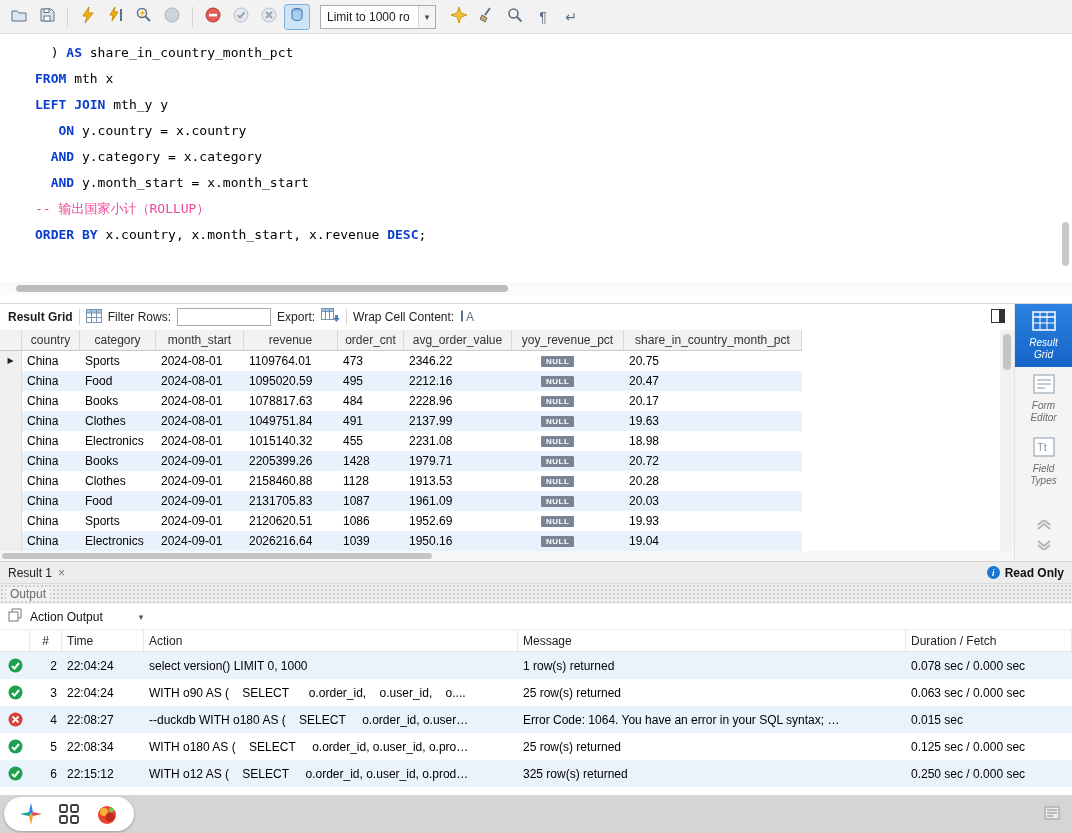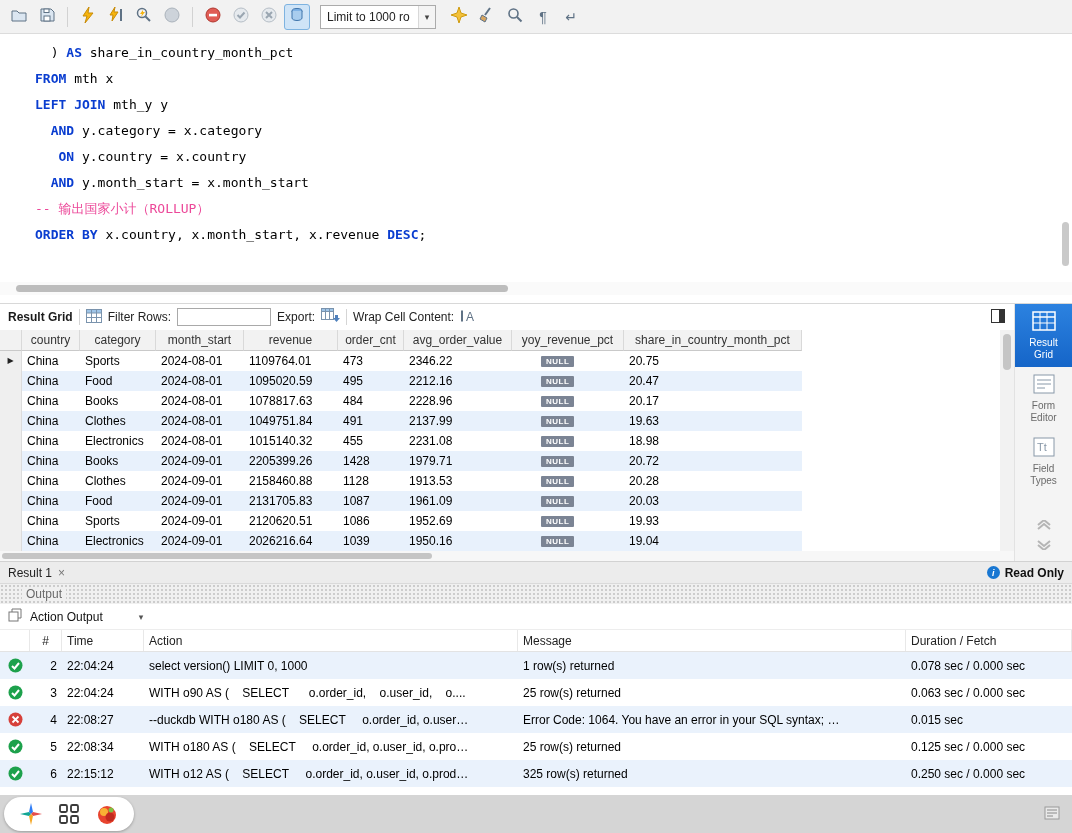--- a/index.html
+++ b/index.html
@@ -54,32 +54,32 @@
   .gsel { background:#efefef; border-right:1px solid #dcdcdc; padding:0; text-align:center; font-size:8px; color:#222; }
   .null-badge { display:inline-block; background:#7b8494; color:#fff; font-size:8px; font-weight:bold; padding:1px 5px; border-radius:1px; line-height:9px; letter-spacing:.5px; vertical-align:middle;margin-left:24px; }
   .grid-vscroll { width:14px; background:#f2f2f2; position:relative; flex:none; }
   .grid-vscroll .thumb { position:absolute; left:3px; top:4px; width:8px; height:36px; background:#c5c5c5; border-radius:4px; }
   .grid-hscroll { height:10px; background:#f7f7f7; position:relative; flex:none; }
   .grid-hscroll .thumb { position:absolute; left:2px; top:2px; width:430px; height:6px; background:#c5c5c5; border-radius:3px; }
 
   .side-panel { width:58px; background:#f4f4f4; display:flex; flex-direction:column; align-items:stretch; flex:none; border-left:1px solid #e2e2e2; }
   .side-item { padding:7px 0 6px; text-align:center; color:#6a6a6a; }
   .side-item.active { background:linear-gradient(#2c82e0,#1565c8); color:#fff; }
-  .side-label { font-size:10px; line-height:12px; margin-top:3px; }
+  .side-label { font-size:10px; line-height:12px; margin-top:3px;font-style:italic; }
   .side-chevrons { margin-top:auto; padding-bottom:8px; display:flex; flex-direction:column; align-items:center; gap:6px; }
 
   .result-tabbar { height:22px; background:#ececec; border-top:1px solid #d2d2d2; display:flex; align-items:center; padding:0 8px; flex:none; gap:9px; }
   .result-tab { display:flex; gap:6px; align-items:center; color:#222; }
   .tab-close { color:#777; font-size:12px; line-height:12px; }
   .readonly { margin-left:auto; display:flex; align-items:center; gap:5px; font-weight:bold; color:#111; }
   .info-dot { width:13px; height:13px; border-radius:50%; background:#1877d2; color:#fff; font-size:9px; font-weight:bold; display:flex; align-items:center; justify-content:center; font-style:italic; }
 
   
   .output-title { height:21px; background:#f0f0f0; background-image:radial-gradient(#cccccc 0.8px, transparent 0.9px); background-size:4px 4px; display:flex; align-items:center; padding-left:6px; flex:none; border-top:1px solid #dadada; }
-  .output-title span { background:#f0f0f0; padding:0 4px; color:#6a6a6a;margin-left:16px; }
+  .output-title span { background:#f0f0f0; padding:0 4px; color:#6a6a6a; }
   .output-selector { height:26px; background:#fff; display:flex; align-items:center; padding:0 8px; gap:8px; flex:none; border-bottom:1px solid #ededed; }
   .sel-arrow { color:#555; font-size:9px; margin-left:28px; }
   .out-header { display:grid; grid-template-columns:30px 32px 82px 374px 388px 1fr; height:22px; background:#fff; border-bottom:1px solid #e3e3e3; flex:none; }
   .oh { padding:0 5px; border-right:1px solid #e8e8e8; display:flex; align-items:center; color:#222; overflow:hidden; white-space:nowrap; }
   .oh.center { justify-content:center; }
   .output-rows { flex:1; background:#fff; overflow:hidden; }
   .out-row { display:grid; grid-template-columns:30px 32px 82px 374px 388px 1fr; height:27px; align-items:center; background:#fff; }
   .out-row.alt { background:#eaf2fc; }
   .out-cell { padding:0 5px; white-space:pre; overflow:hidden; text-overflow:ellipsis; color:#000; }
   .out-icon { display:flex; align-items:center; justify-content:center; padding:0; }
@@ -185,22 +185,22 @@
     <div class="tb-btn">
         <span class="glyph-icon">↵</span>
       </div>
   </div>
 
   <div class="editor">
     <div class="code">
         <div class="cl"><span class="seg-plain">  ) </span><span class="seg-kw">AS</span><span class="seg-plain"> share_in_country_month_pct</span></div>
         <div class="cl"><span class="seg-kw">FROM</span><span class="seg-plain"> mth x</span></div>
         <div class="cl"><span class="seg-kw">LEFT JOIN</span><span class="seg-plain"> mth_y y</span></div>
+        <div class="cl"><span class="seg-plain">   </span><span class="seg-kw">ON</span><span class="seg-plain"> y.country = x.country</span></div>
         <div class="cl"><span class="seg-plain">  </span><span class="seg-kw">AND</span><span class="seg-plain"> y.category = x.category</span></div>
-        <div class="cl"><span class="seg-plain">   </span><span class="seg-kw">ON</span><span class="seg-plain"> y.country = x.country</span></div>
         <div class="cl"><span class="seg-plain">  </span><span class="seg-kw">AND</span><span class="seg-plain"> y.month_start = x.month_start</span></div>
         <div class="cl"><span class="seg-comment">-- 输出国家小计（ROLLUP）</span></div>
         <div class="cl"><span class="seg-kw">ORDER BY</span><span class="seg-plain"> x.country, x.month_start, x.revenue </span><span class="seg-kw">DESC</span><span class="seg-plain">;</span></div>
         <div class="cl"><span class="seg-plain"> </span></div>
       </div>
     <div class="editor-vscroll">
         <div class="thumb"></div>
       </div>
   </div>
   <div class="editor-hscroll">

